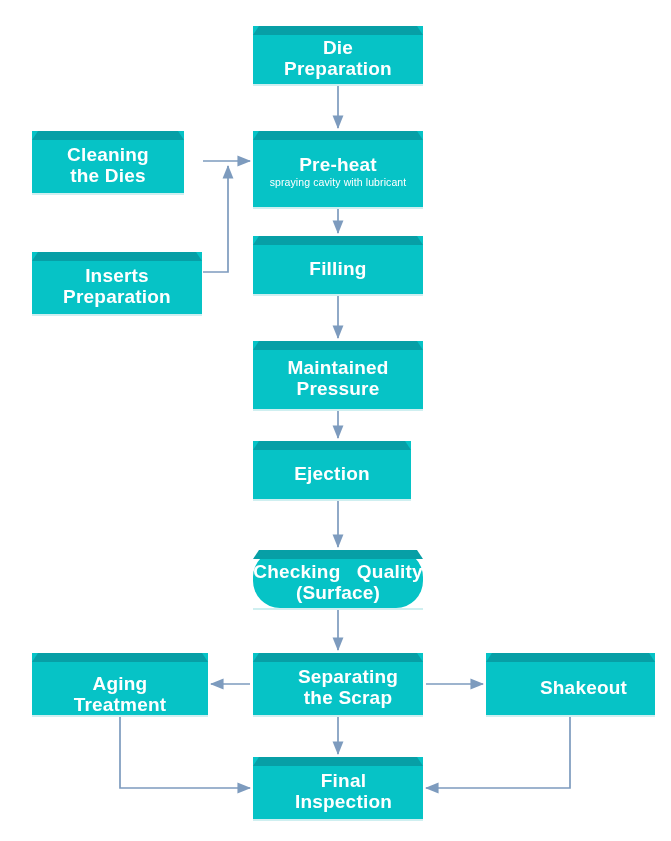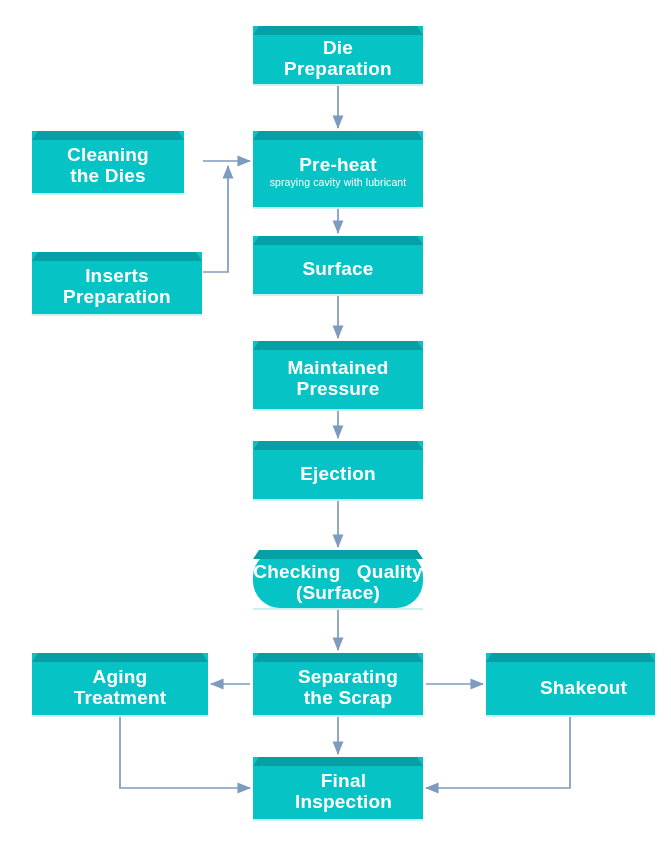--- a/index.html
+++ b/index.html
@@ -140,44 +140,44 @@
   <div class="node" style="left:253px; top:131px; width:170px; height:76px;">
     <span class="bevel"></span>
     <span class="baseline"></span>
     <span class="label">Pre-heat</span>
     <span class="sublabel">spraying cavity with lubricant</span>
   </div>
 
   <div class="node" style="left:253px; top:236px; width:170px; height:58px;">
     <span class="bevel"></span>
     <span class="baseline"></span>
-    <span class="label">Surface</span>
+    <span class="label">Filling</span>
   </div>
 
   <div class="node" style="left:253px; top:341px; width:170px; height:68px;justify-content:center;">
     <span class="bevel"></span>
     <span class="baseline"></span>
     <span class="label">Maintained
 Pressure</span>
   </div>
 
-  <div class="node" style="left:253px; top:441px; width:170px; height:58px;align-items:center;">
+  <div class="node" style="left:253px; top:441px; width:158px; height:58px;align-items:center;">
     <span class="bevel"></span>
     <span class="baseline"></span>
     <span class="label">Ejection</span>
   </div>
 
   <div class="node" style="left:253px; top:550px; width:170px; height:58px;border-radius:27px;">
     <span class="bevel"></span>
     <span class="baseline"></span>
     <span class="label">Checking   Quality
 (Surface)</span>
   </div>
 
-  <div class="node" style="left:32px; top:653px; width:176px; height:62px;">
+  <div class="node" style="left:32px; top:653px; width:176px; height:62px;justify-content:flex-end;">
     <span class="bevel"></span>
     <span class="baseline"></span>
     <span class="label">Aging
 Treatment</span>
   </div>
 
   <div class="node" style="left:253px; top:653px; width:170px; height:62px;padding-left:20px;">
     <span class="bevel"></span>
     <span class="baseline"></span>
     <span class="label">Separating

